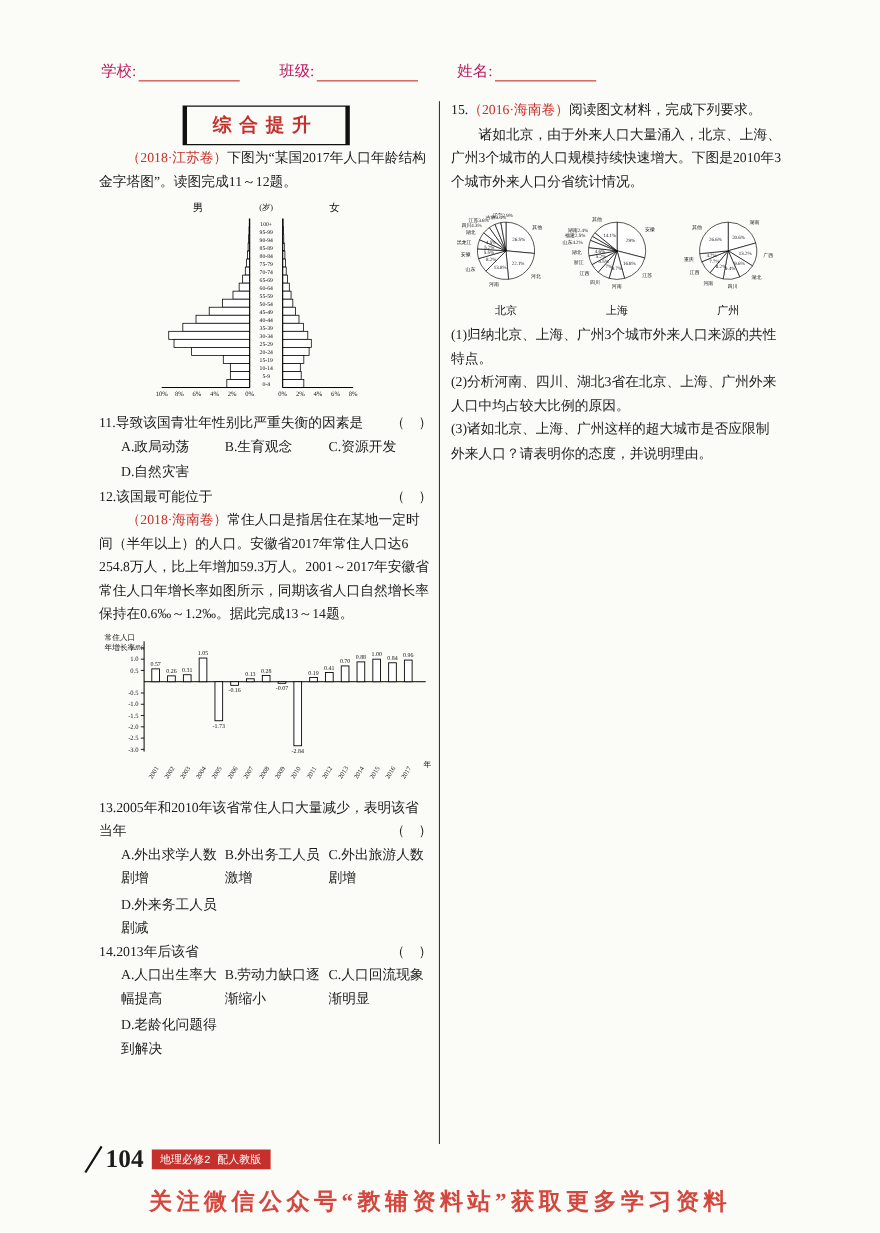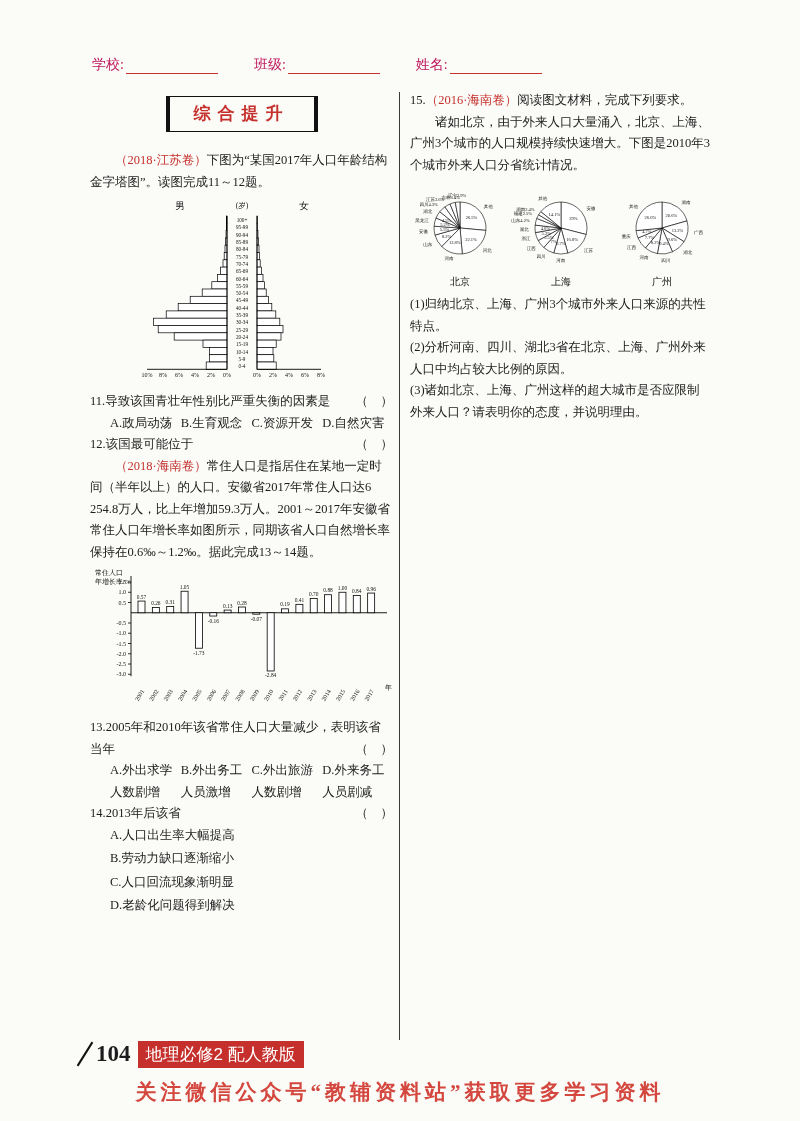--- a/index.html
+++ b/index.html
@@ -6,32 +6,32 @@
   html,body{width:800px;height:1121px}
   body{background:#fbfbf8;font-family:"Liberation Serif",serif;color:#1c1c1c;position:relative;overflow:hidden}
   .red{color:#c5302c}
   .hdr{position:absolute;top:56px;left:92px;display:flex;gap:36px;font-size:14px;color:#be185d}
   .fld{display:flex;align-items:flex-end}
   .fld .line{display:inline-block;width:92px;border-bottom:1.4px solid #c5302c;margin-left:2px;height:16px}
   .divider{position:absolute;left:399px;top:92px;width:1px;height:948px;background:#3a3a3a}
   .col{position:absolute;font-size:12.5px;line-height:1.72}
   .col-left{left:90px;top:96px;width:303px}
   .col-right{left:410px;top:90px;width:302px}
-  .title-box{width:152px;margin:0 auto 18px;border:1.5px solid #111;border-left:4px solid #111;border-right:4px solid #111;text-align:center;padding:2px 0 3px;font-size:17px;font-weight:bold;letter-spacing:7px;color:#c5302c}
+  .title-box{width:152px;margin:0 auto 1px;border:1.5px solid #111;border-left:4px solid #111;border-right:4px solid #111;text-align:center;padding:2px 0 3px;font-size:17px;font-weight:bold;letter-spacing:7px;color:#c5302c}
   p.ind{text-indent:2em}
   .stem{overflow:hidden}
   .stem .br{float:right}
-  .opts{padding-left:20px;display:grid;grid-template-columns:1fr 1fr 1fr 1fr;row-gap:2px}
-  .opts.one{grid-template-columns:1fr}
+  .opts{padding-left:20px;display:grid;grid-template-columns:1fr 1fr 1fr;row-gap:2px}
+  .opts.one{grid-template-columns:1fr 1fr 1fr}
   svg{display:block;margin:3px auto;overflow:visible}
   .pies{display:flex;justify-content:flex-end;margin:4px 0 2px}
   .footer{position:absolute;left:84px;top:1040px;display:flex;align-items:center;gap:7px}
   .slash{width:2px;height:28px;background:#111;transform:rotate(32deg);margin-right:3px}
   .pageno{font-size:23px;font-weight:bold}
-  .badge{background:#c5302c;color:#fff;font-size:17px;padding:2px 8px;font-family:Liberation Sans, sans-serif}
+  .badge{background:#c5302c;color:#fff;font-size:10px;padding:2px 8px;font-family:Liberation Mono, monospace}
   .watermark{position:absolute;left:0;right:0;top:1078px;text-align:center;color:#d4473e;font-size:21px;font-weight:bold;letter-spacing:4px}
 </style>
 </head>
 <body>
 
 <div class="hdr">
   <div class="fld">
       <span>学校:</span>
       <span class="line"></span>
     </div>

